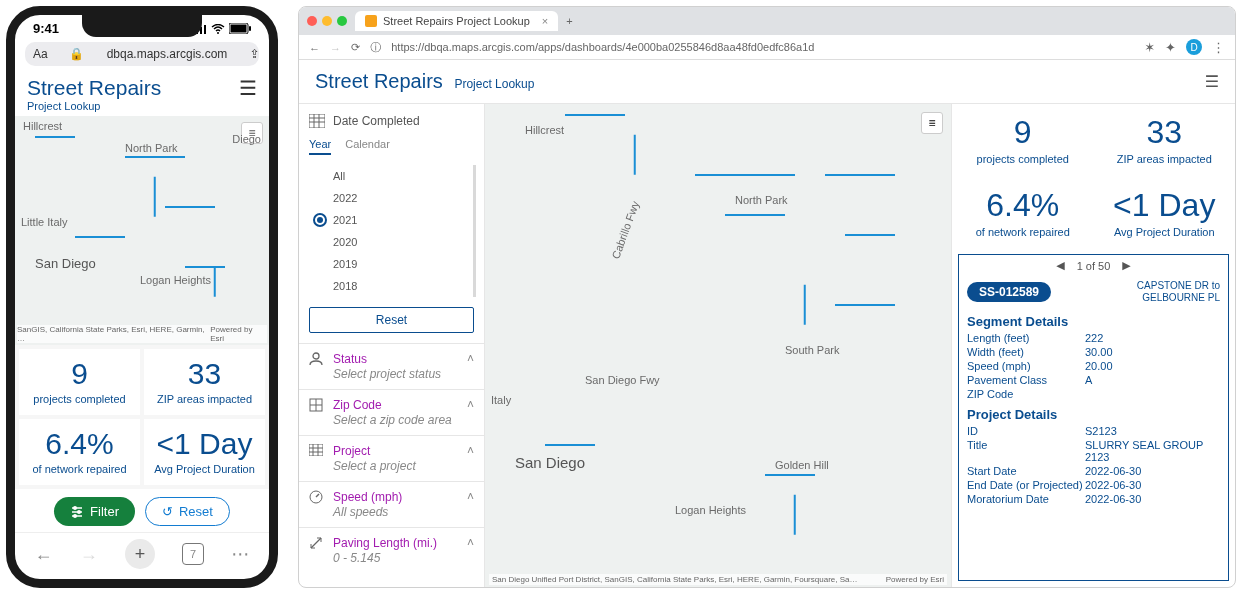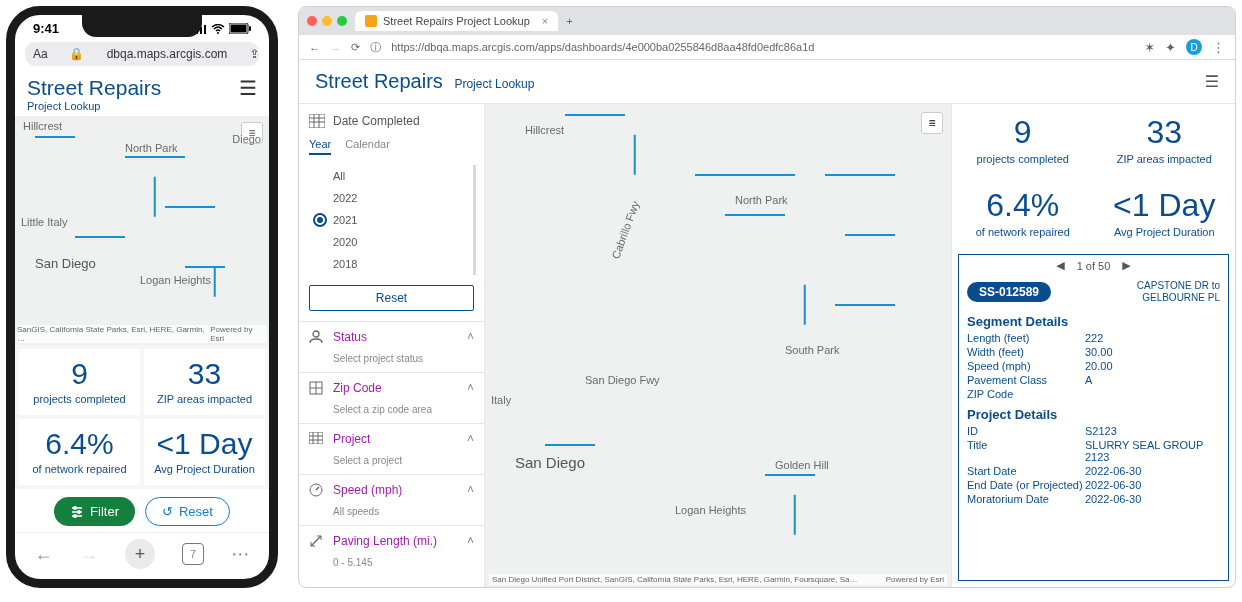--- a/index.html
+++ b/index.html
@@ -193,21 +193,21 @@
     margin:10px;padding:5px;border:1px solid #0a4d8f;color:#0a4d8f;
     text-align:center;font-size:12px;border-radius:2px;
   }
   .acc{
     border-top:1px solid #e6e6e6;padding:8px 10px;
     display:flex;align-items:flex-start;gap:8px;position:relative;
   }
   .acc .ico{width:16px;flex-shrink:0;color:#666;}
   .acc-body{flex:1;}
   .acc-title{font-size:12px;color:#a21caf;}
-  .acc-sub{font-size:10px;color:#888;margin-top:9px;}
+  .acc-sub{font-size:12px;color:#888;margin-top:1px;font-style:italic;}
   .acc .chev{color:#888;font-size:12px;}
 
   .map-pane{flex:1;position:relative;background:#eef1f0;overflow:hidden;}
   .map-pane .legend-btn{top:8px;right:8px;}
   .map-attrib{position:absolute;bottom:2px;left:4px;right:4px;font-size:8px;color:#666;display:flex;justify-content:space-between;background:rgba(255,255,255,.7);padding:1px 3px;}
 
   .rightcol{
     width:284px;border-left:1px solid #e6e6e6;
     display:flex;flex-direction:column;overflow:hidden;
   }
@@ -413,20 +413,21 @@
       </div>
       <div class="filter-tabs">
         <span class="active">Year</span>
         <span class="inactive">Calendar</span>
       </div>
       <div class="year-list">
         <div class="year-row">All</div>
         <div class="year-row">2022</div>
         <div class="year-row selected">2021</div>
         <div class="year-row">2020</div>
+        <div class="year-row">2019</div>
         <div class="year-row">2018</div>
       </div>
       <div class="reset-btn">Reset</div>
 
       <div class="acc">
         <span class="ico">
           <svg width="14" height="14">
               <path d="M7 1a3 3 0 110 6 3 3 0 010-6zM1 13c0-3 3-4 6-4s6 1 6 4" fill="none" stroke="#666" stroke-width="1.3"></path>
             </svg>
         </span>

